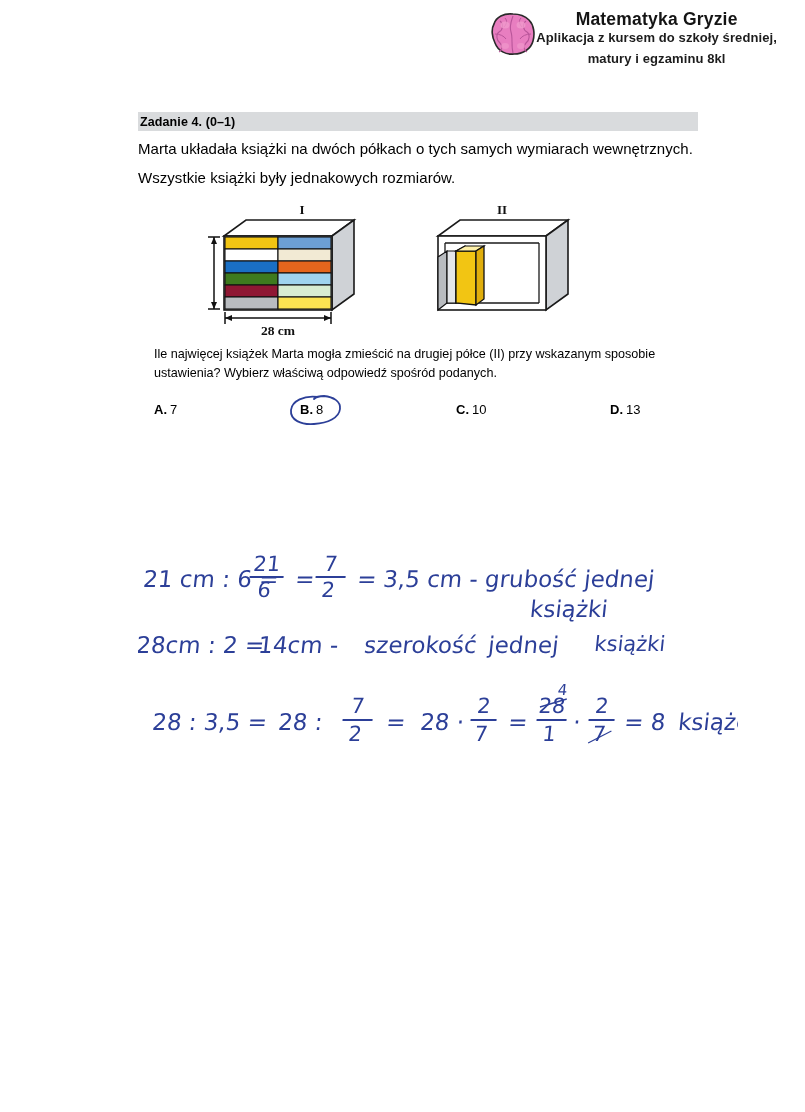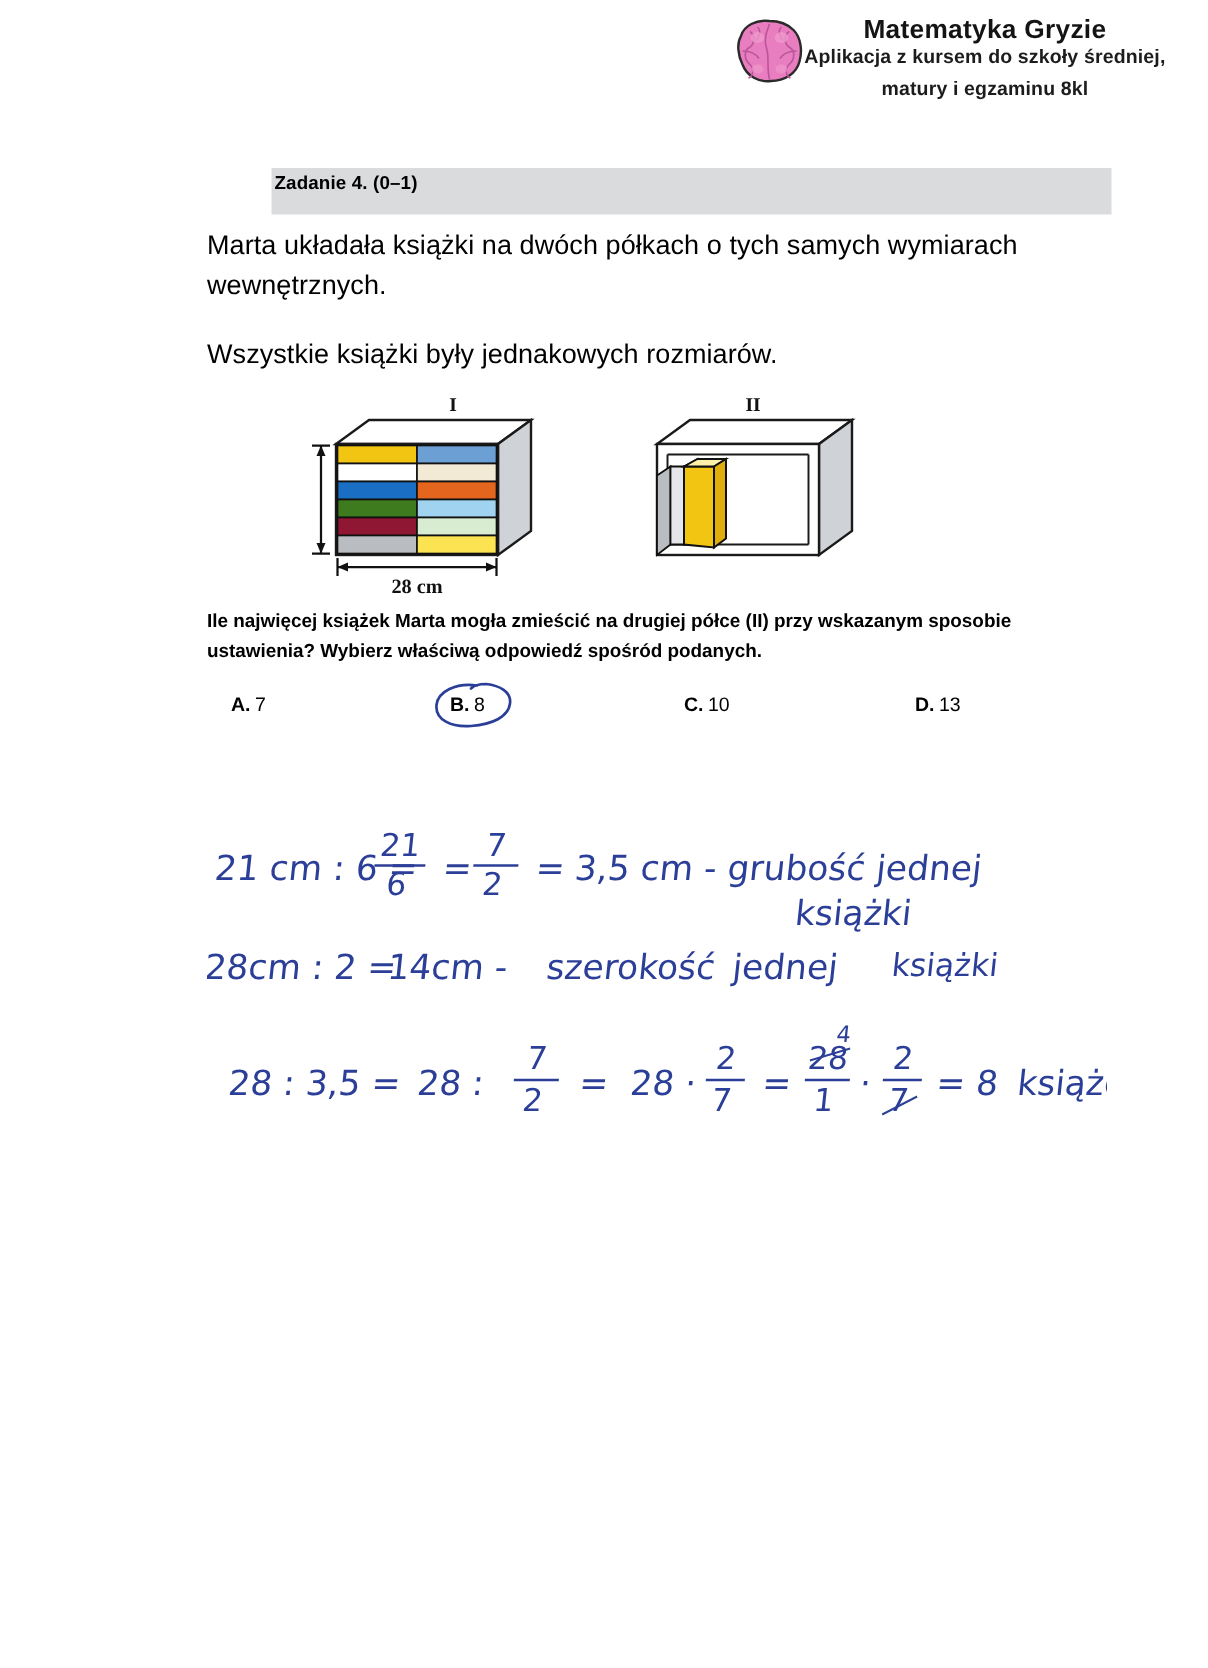--- a/index.html
+++ b/index.html
@@ -47,58 +47,58 @@
   
   #sheet {
     position: absolute;
     left: 138px;
     top: 112px;
     width: 560px;
   }
 
   #task-band {
     background: #d9dbdd;
-    padding: 3px 0 14px 2px;
+    padding: 3px 0 2px 2px;
     width: 100%;
     box-sizing: border-box;
-    margin-left: 43px;
   }
   #task-title {
     font-size: 12.5px;
     font-weight: bold;
     letter-spacing: 0.1px;
   }
 
   .para {
-    font-size: 18px;
+    font-size: 15px;
     line-height: 1.52;
     margin-top: 7px;
     letter-spacing: 0.05px;
   }
-  .para.tight { margin-top: 18px; }
+  .para.tight { margin-top: 6px; }
   .note {
     font-size: 12.2px;
     font-style: italic;
     line-height: 1.52;
     margin-top: 16px;
   }
 
   
   #figure {
     position: relative;
     height: 135px;
     margin-top: 12px;
   }
   #figure svg { position: absolute; left: 52px; top: 0; }
 
   #question {
     font-size: 12.6px;
-    font-weight: bold;
+    font-weight: normal;
     line-height: 1.55;
     margin-top: 8px;
+    margin-left: 16px;
   }
 
   #answers {
     position: relative;
     height: 38px;
     margin-top: 18px;
     font-size: 13px;
   }
   .answer { position: absolute; top: 0; white-space: nowrap; }
   .answer .letter { font-weight: bold; }

